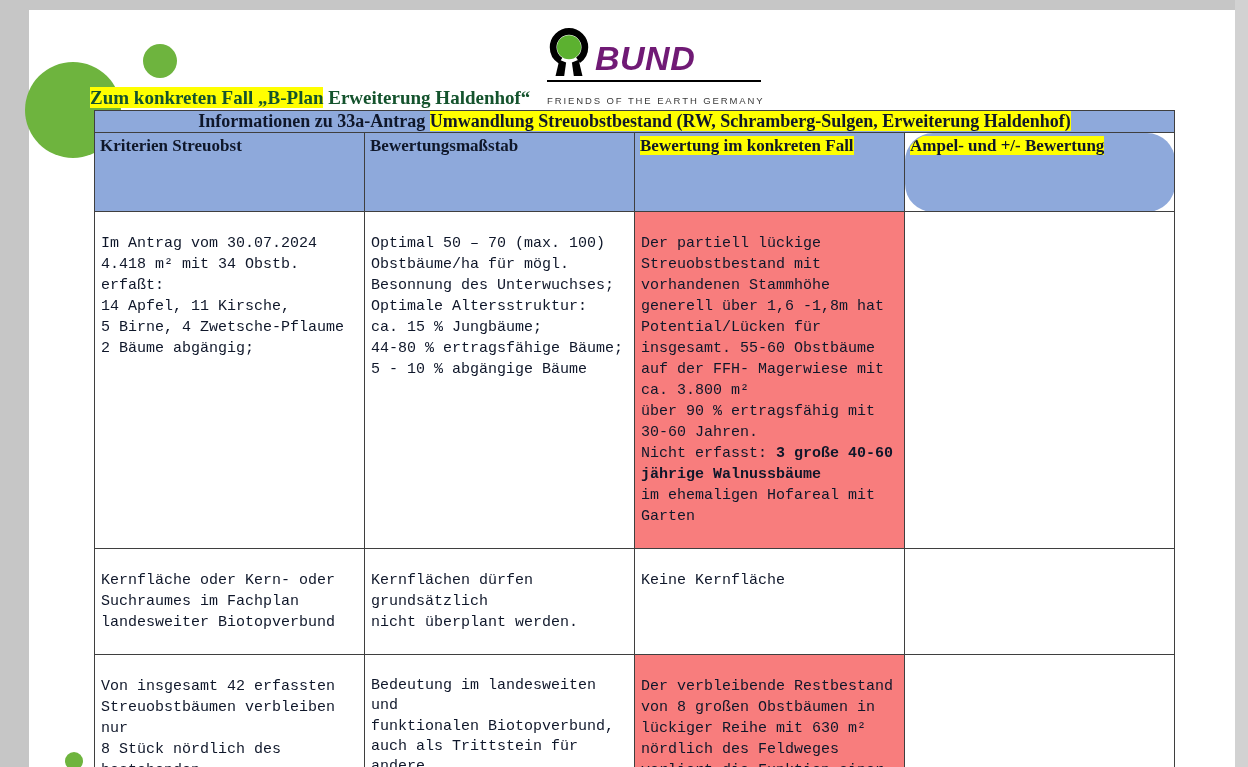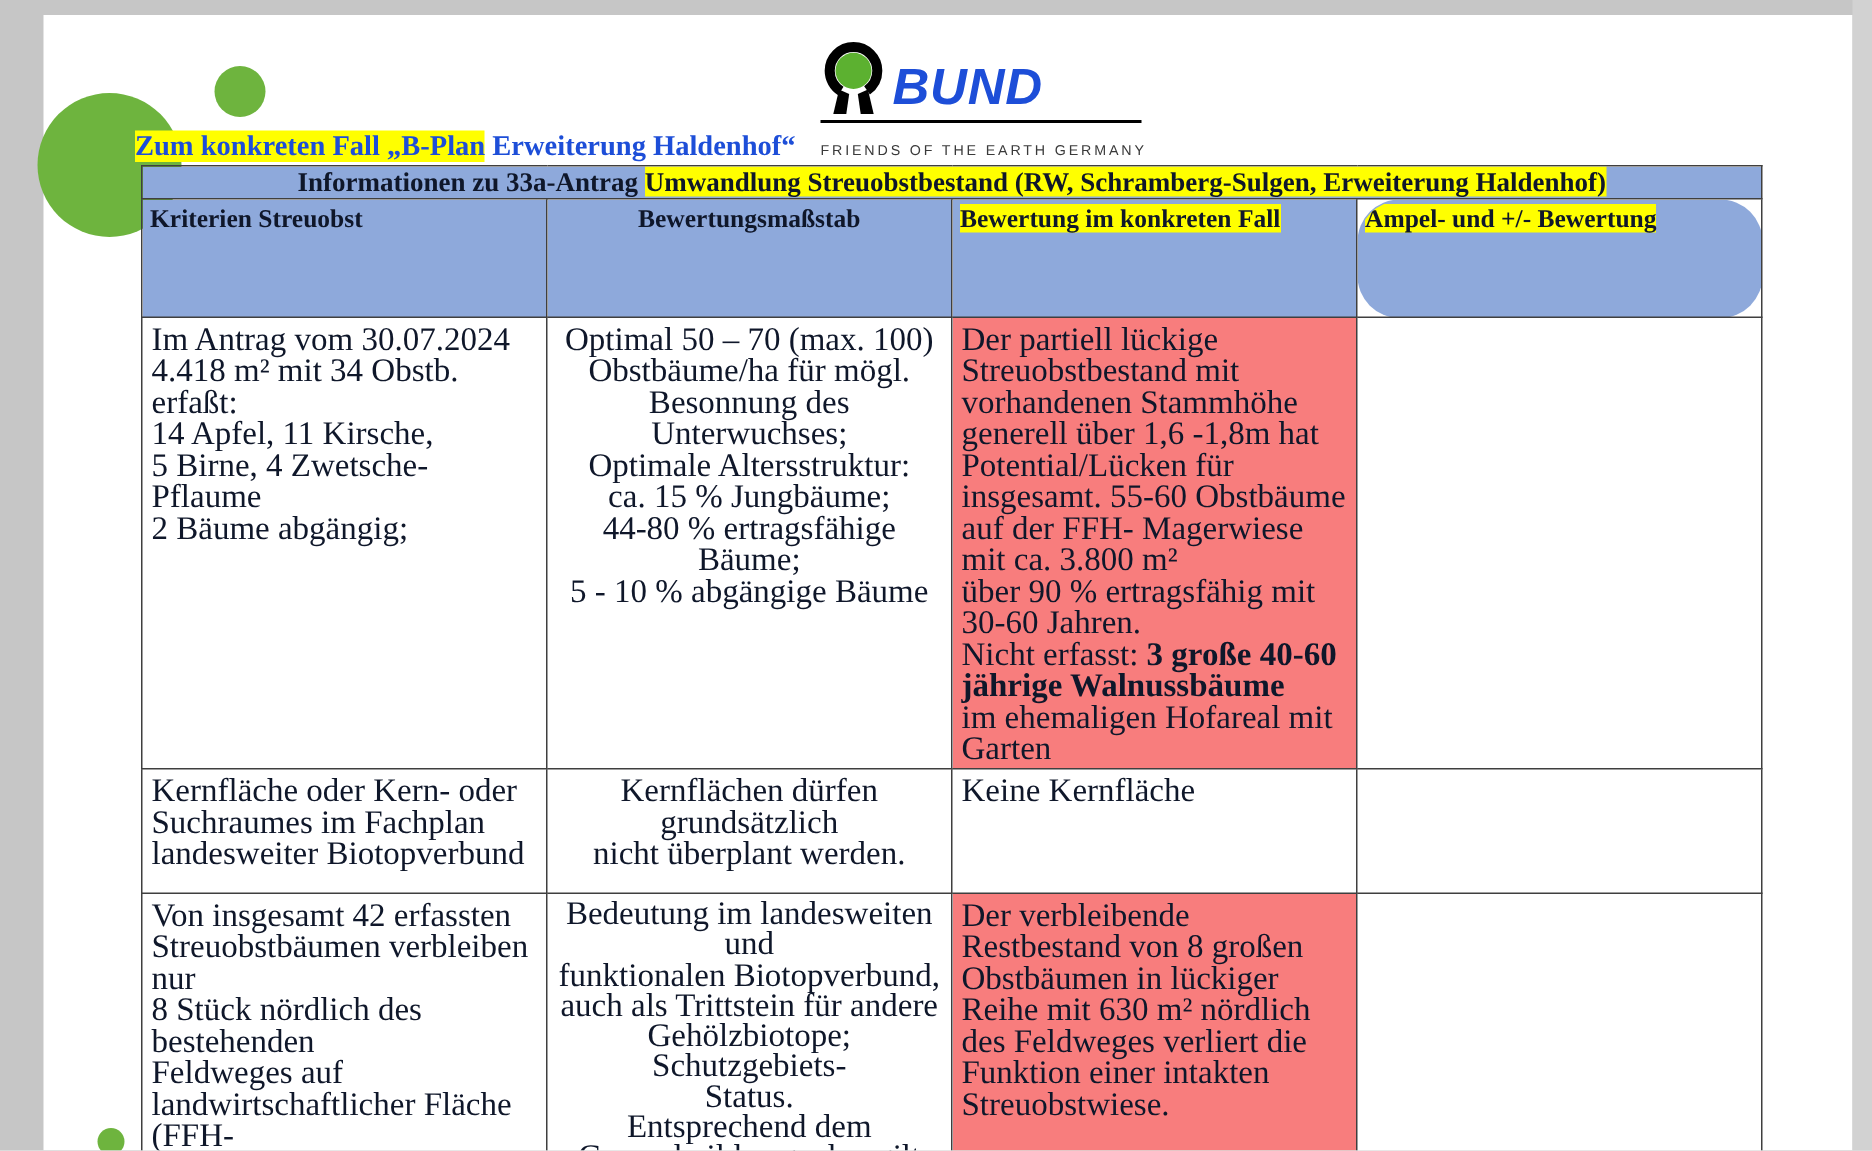--- a/index.html
+++ b/index.html
@@ -12,41 +12,41 @@
   .circle { position: absolute; border-radius: 50%; background: #6eb43e; z-index: 1; }
   .circle-big   { left: 25px; top: 62px;  width: 96px; height: 96px; }
   .circle-small { left: 143px; top: 44px; width: 34px; height: 34px; }
   .circle-tiny  { left: 65px; top: 752px; width: 18px; height: 18px; }
 
   
   .logo { position: absolute; left: 547px; top: 28px; width: 214px; z-index: 2; }
   .logo-row { display: flex; align-items: flex-end; }
   .logo-mark { width: 44px; height: 50px; margin-right: 4px; }
   .logo-brand { font-family: "Liberation Sans", sans-serif; font-weight: bold; font-style: italic;
-                font-size: 34px; line-height: 40px; color: #1d4ed8; letter-spacing: 0.5px; }
+                font-size: 34px; line-height: 40px; color: #701a75; letter-spacing: 0.5px; }
   .logo-line { height: 2px; background: #000; margin-top: 2px; }
   .logo-tagline { font-family: Liberation Sans, sans-serif; font-size: 9.5px; letter-spacing: 1.9px;
                   color: #3a3a3a; margin-top: 13px; text-align: center; white-space: nowrap; }
 
   .doc-title { position: absolute; left: 90px; top: 87px; z-index: 2; font-weight: bold;
-               font-size: 19px; color: #1d4ed8; white-space: nowrap; }
+               font-size: 19px; color: #14532d; white-space: nowrap; }
   .hl { background: #ffff00; }
 
   .doc-table { position: absolute; left: 94px; top: 110px; z-index: 2;
                border-collapse: collapse; table-layout: fixed; width: 1081px; }
   .doc-table td { border: 1px solid #3f3f3f; vertical-align: top; color: #0f172a; overflow: hidden; }
   .caption-cell { background: #8ea9db; text-align: center; font-weight: bold; font-size: 18px;
                   height: 22px; line-height: 20px; }
   .head-cell { background: #8ea9db; font-weight: bold; font-size: 17px; line-height: 19.5px;
                height: 79px; padding: 3px 5px; margin-top: 31px; }
-  .cell { background: #ffffff; font-size: 22px; line-height: 21px; padding: 3px 6px;
-          white-space: pre-line; }
+  .cell { background: #ffffff; font-size: 15px; line-height: 21px; padding: 21px 6px;
+          white-space: pre-line; font-family: Liberation Mono, monospace; }
   .cell.red { background: #f87d7d; }
   .cell.tight { line-height: 20.3px; }
-  .col1 { width: 279px; } .col2 { width: 272px; text-align: center; } .col3 { width: 433px; } .col4 { width: 97px; border-radius: 28px; }
+  .col1 { width: 279px; } .col2 { width: 272px; } .col3 { width: 433px; } .col4 { width: 97px; border-radius: 28px; }
   .r1 { height: 168px; } .r2 { height: 83px; } .r3 { height: 290px; }
 </style>
 </head>
 <body>
 
 <div class="screen">
   <div class="slide"></div>
   <div class="right-strip"></div>
 
   <div class="circle circle-big"></div>

